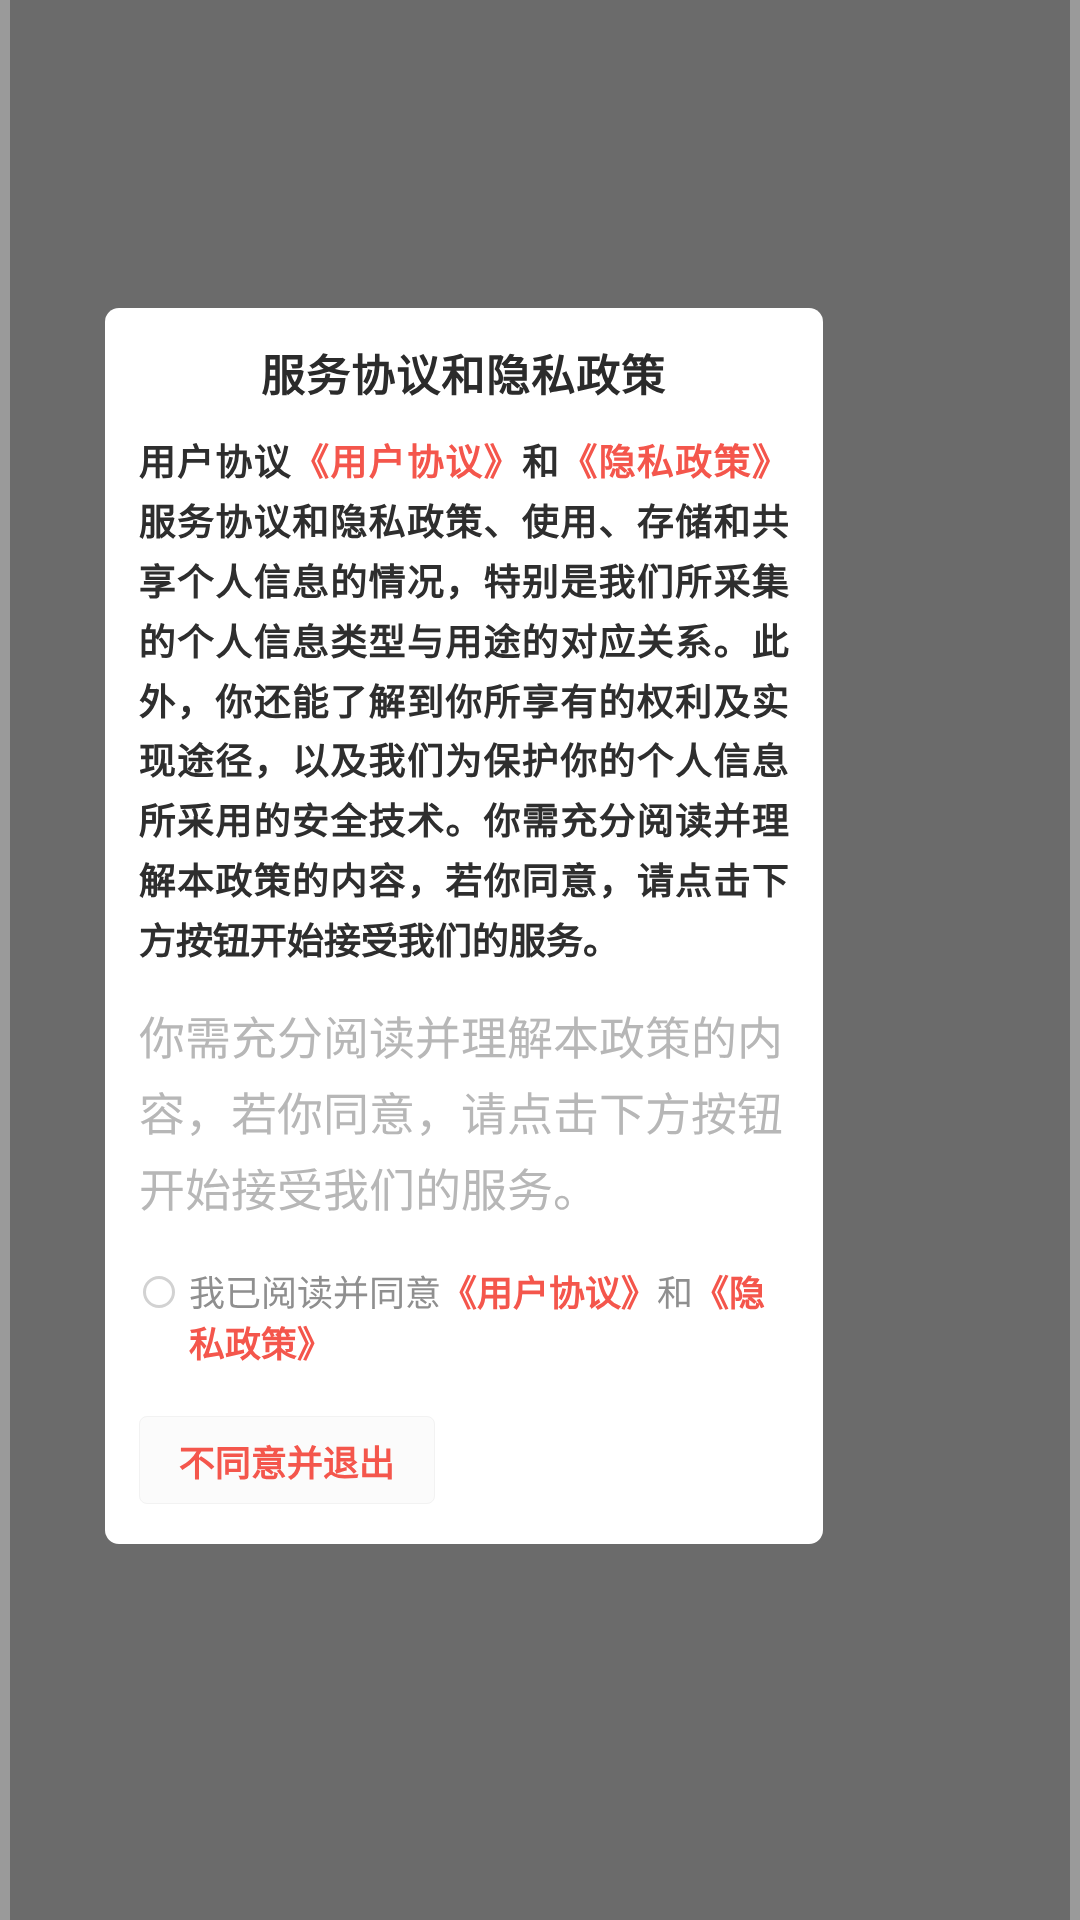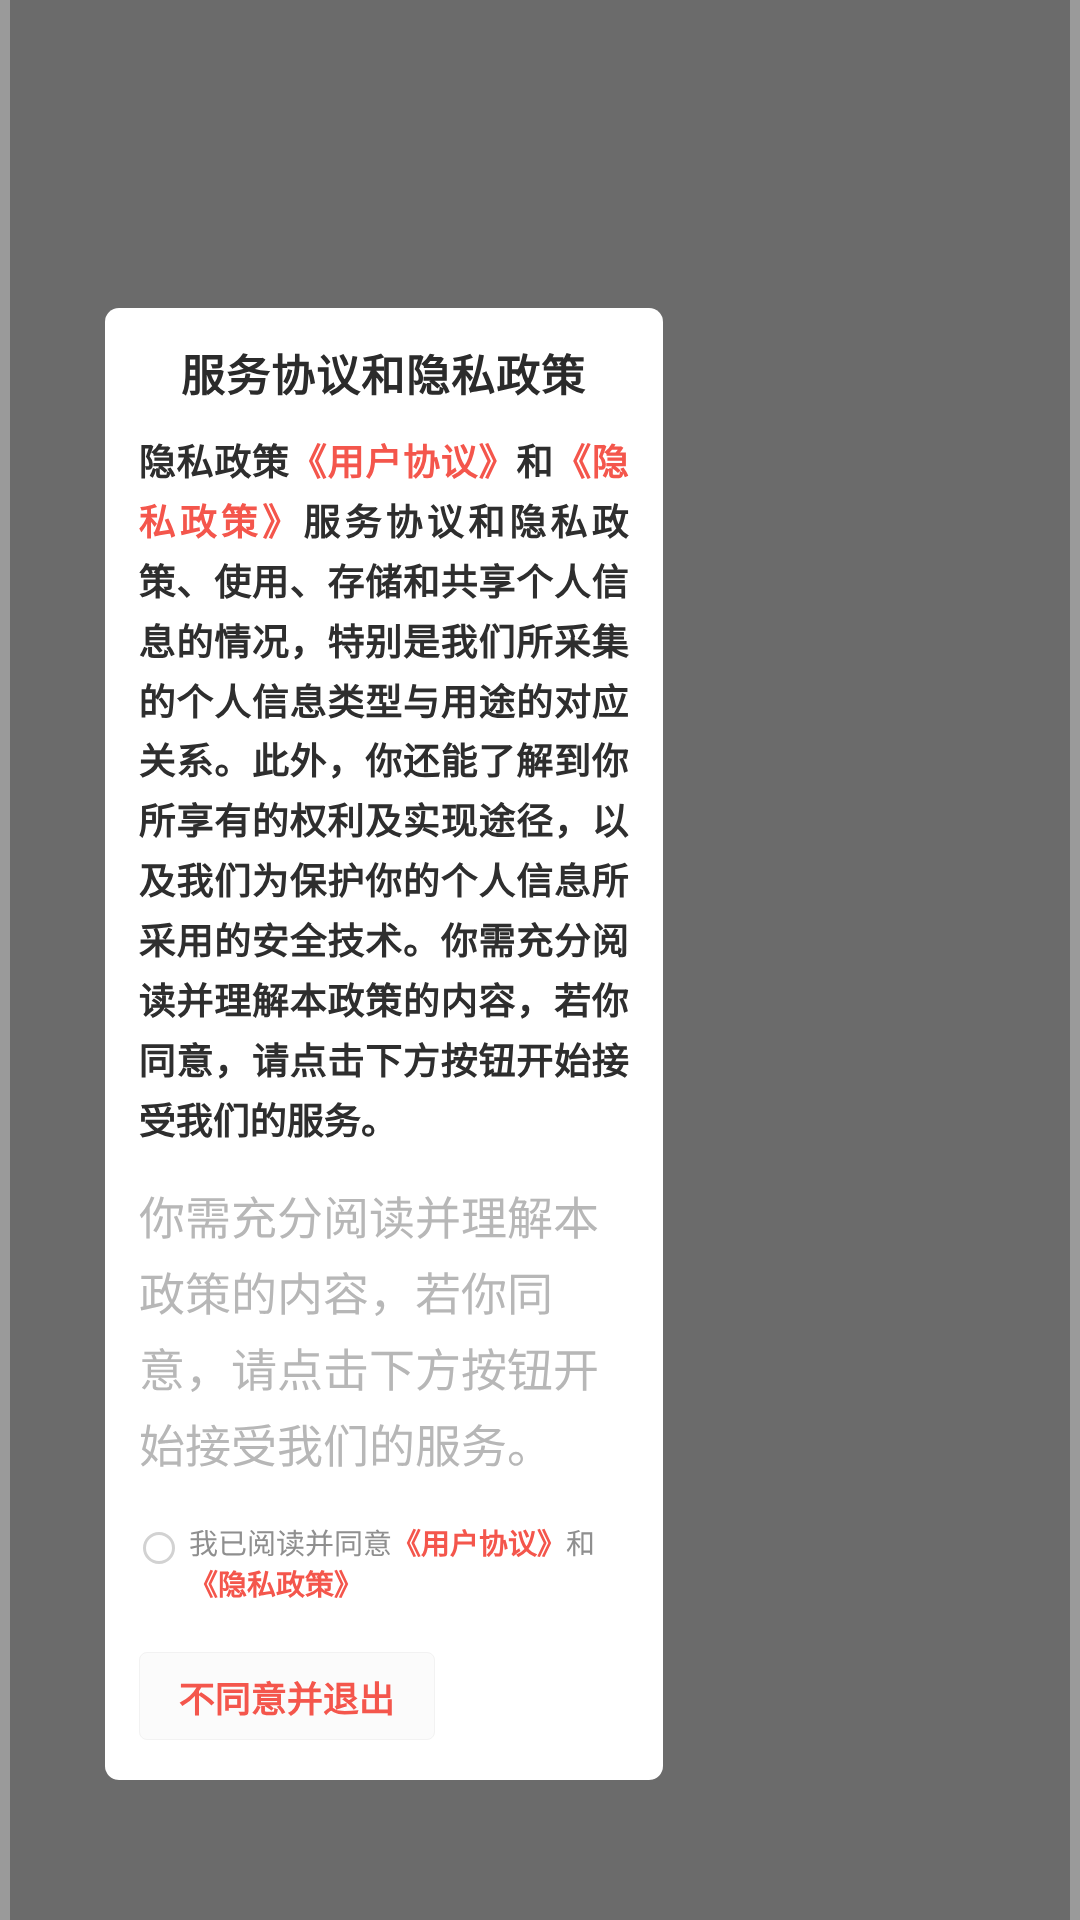--- a/index.html
+++ b/index.html
@@ -30,21 +30,21 @@
     width: 10px;
     background: #9a9a9a;
   }
   .side-strip-left { left: 0; }
   .side-strip-right { right: 0; }
 
   .dialog {
     position: absolute;
     left: 105px;
     top: 308px;
-    width: 558px;
+    width: 718px;
     background: #ffffff;
     border-radius: 14px;
     box-sizing: border-box;
     padding: 38px 34px 40px 34px;
   }
 
   .dialog-title {
     text-align: center;
     font-size: 44px;
     font-weight: bold;
@@ -86,21 +86,21 @@
     width: 32px;
     height: 32px;
     border: 3px solid #d2d2d2;
     border-radius: 50%;
     flex: 0 0 auto;
     margin-top: 8px;
     background: #fff;
     box-sizing: border-box;
   }
   .agree-text {
-    font-size: 29px;
+    font-size: 36px;
     line-height: 1.42;
     color: #8f8f8f;
     flex: 1;
   }
   .agree-text .lnk {
     color: #f4564c;
     font-weight: bold;
   }
 
   .btn-row {
@@ -137,21 +137,21 @@
 <body>
 
 <div class="screen">
   <div class="side-strip-left"></div>
   <div class="side-strip-right"></div>
 
   <div class="dialog">
 
     <div class="dialog-title">服务协议和隐私政策</div>
 
-    <p class="body-text"><span>隐私政策</span><span class="lnk">《用户协议》</span><span>和</span><span class="lnk">《隐私政策》</span><span>服务协议和隐私政策、使用、存储和共享个人信息的情况，特别是我们所采集的个人信息类型与用途的对应关系。此外，你还能了解到你所享有的权利及实现途径，以及我们为保护你的个人信息所采用的安全技术。你需充分阅读并理解本政策的内容，若你同意，请点击下方按钮开始接受我们的服务。</span></p>
+    <p class="body-text"><span>用户协议</span><span class="lnk">《用户协议》</span><span>和</span><span class="lnk">《隐私政策》</span><span>服务协议和隐私政策、使用、存储和共享个人信息的情况，特别是我们所采集的个人信息类型与用途的对应关系。此外，你还能了解到你所享有的权利及实现途径，以及我们为保护你的个人信息所采用的安全技术。你需充分阅读并理解本政策的内容，若你同意，请点击下方按钮开始接受我们的服务。</span></p>
 
     <p class="sub-text">你需充分阅读并理解本政策的内容，若你同意，请点击下方按钮开始接受我们的服务。</p>
 
     <div class="agree-row">
       <span class="radio"></span>
       <span class="agree-text"><span>我已阅读并同意</span><span class="lnk">《用户协议》</span><span>和</span><span class="lnk">《隐私政策》</span></span>
     </div>
 
     <div class="btn-row">
       <div class="btn btn-decline">不同意并退出</div>

